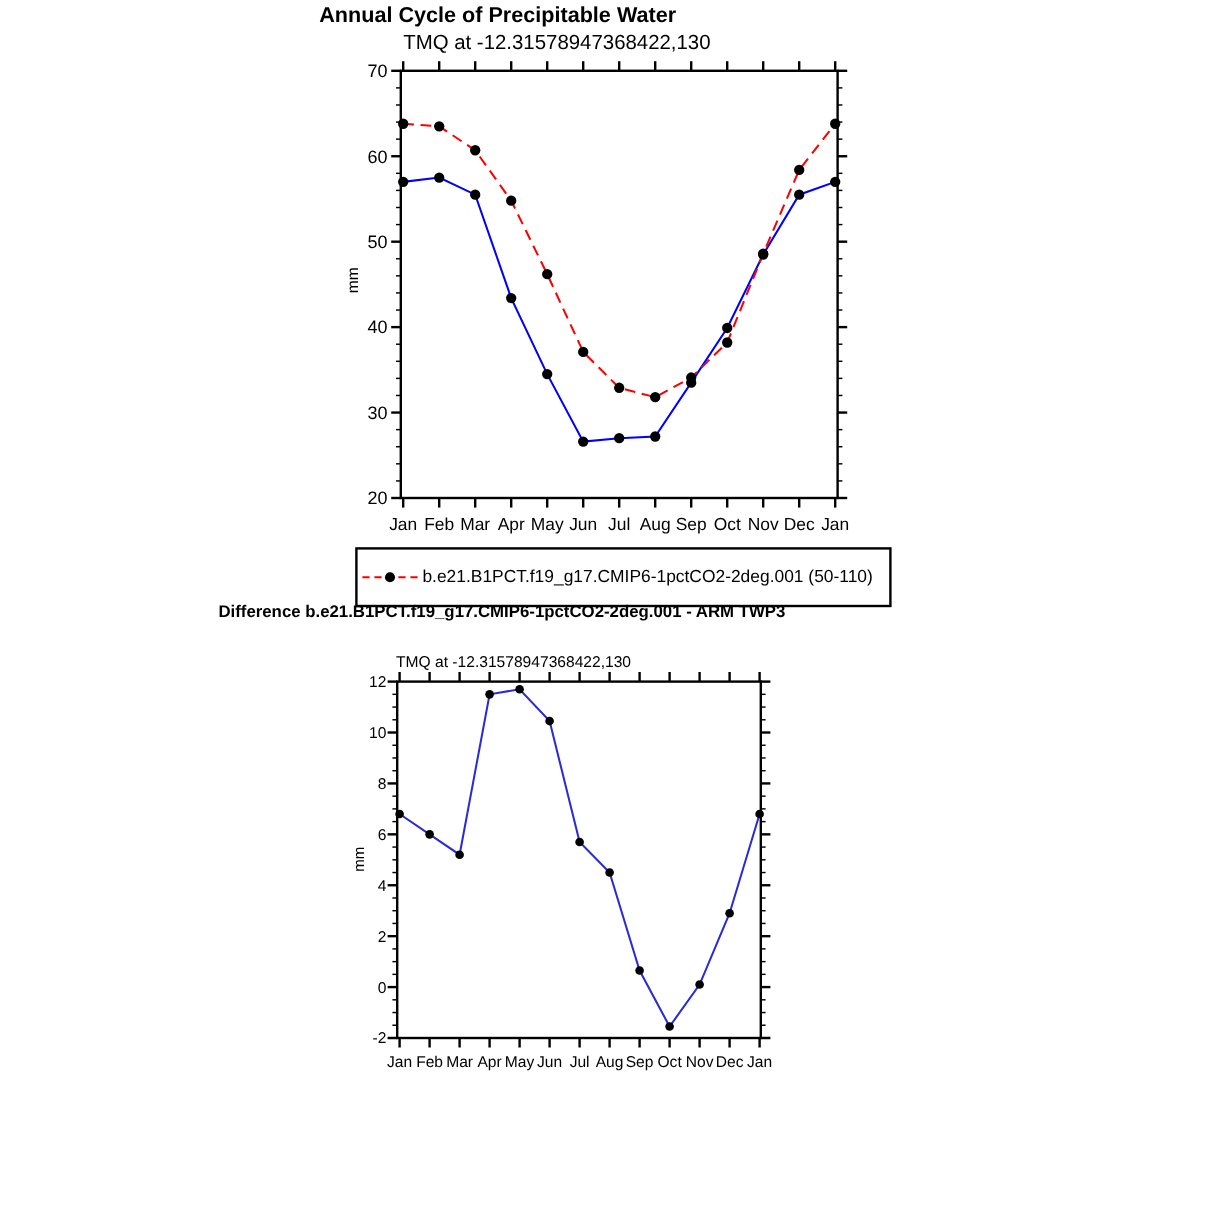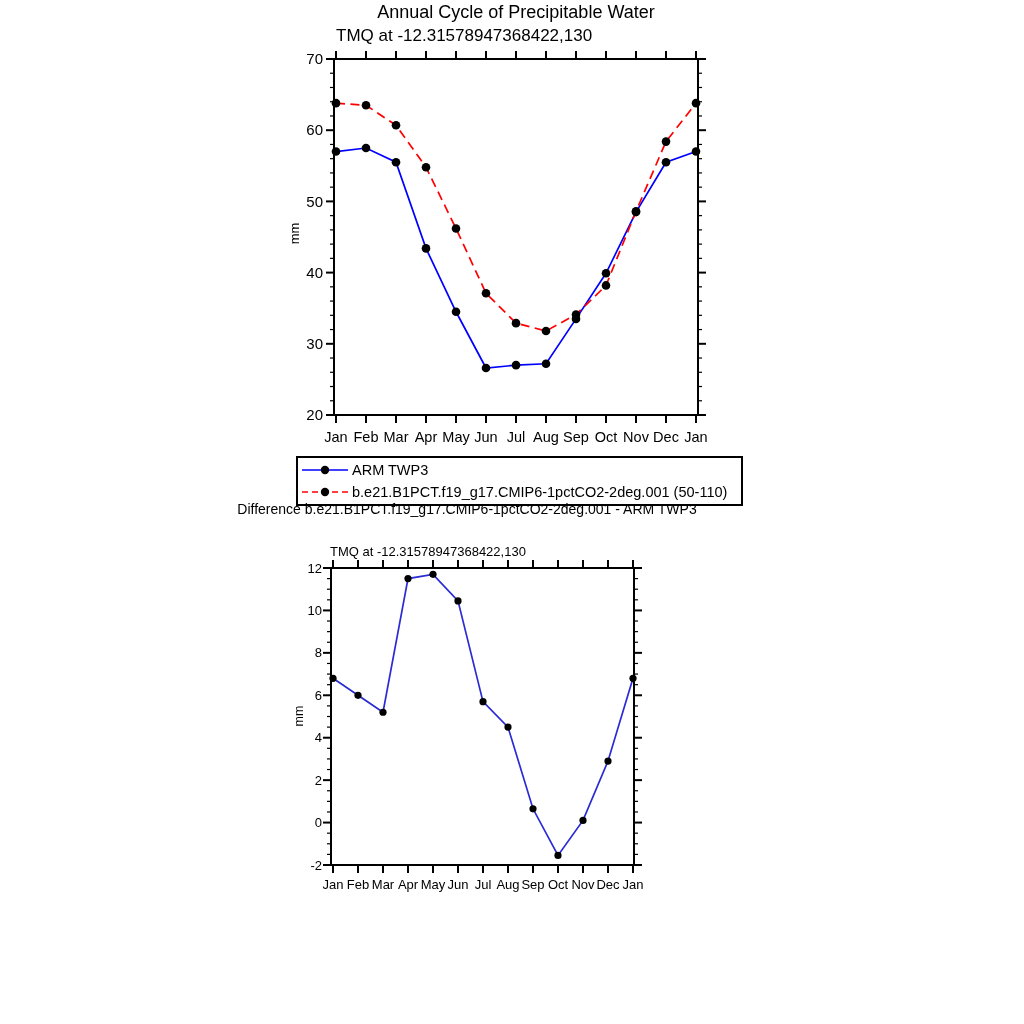--- a/index.html
+++ b/index.html
@@ -1,19 +1,19 @@
 <!DOCTYPE html>
 <html><head>
 <meta charset="utf-8">
 <style>
   html,body{margin:0;padding:0;background:#fff;}
   #canvas{position:relative;width:1024px;height:1024px;background:#fff;overflow:hidden;
           font-family:"Liberation Sans",sans-serif;color:#000;}
   .abs{position:absolute;}
-  .title{font-weight:normal;text-align:center;white-space:nowrap;}
+  .title{font-weight:bold;text-align:left;white-space:nowrap;}
   #top-title{left:266px;top:2px;width:500px;font-size:18px;}
   #top-subtitle{left:336px;top:26px;font-size:17px;white-space:nowrap;}
   #bottom-title{left:182px;top:501px;width:570px;font-size:14px;}
   #bottom-subtitle{left:330px;top:544px;font-size:13px;white-space:nowrap;}
   .ylab{width:30px;text-align:center;transform:rotate(-90deg);}
   #top-ylab{left:279px;top:226px;font-size:13px;}
   #bottom-ylab{left:284px;top:709px;font-size:12.5px;}
   #plots{position:absolute;left:0;top:0;width:1024px;height:1024px;}
   svg text{font-family:"Liberation Sans",sans-serif;fill:#000;}
   #legend{left:296px;top:456px;width:441px;height:44px;border:2px solid #000;
@@ -280,27 +280,20 @@
         <circle cx="558" cy="855.4535714285714" r="3.6" fill="#000000"></circle>
         <circle cx="583" cy="820.45" r="3.6" fill="#000000"></circle>
         <circle cx="608" cy="761.05" r="3.6" fill="#000000"></circle>
         <circle cx="633" cy="678.3142857142857" r="3.6" fill="#000000"></circle>
       </g>
   </svg>
 
   <div id="legend" class="abs">
     <div class="legend-row">
       <svg class="legend-sample" viewBox="0 0 50 18">
-          <line x1="2" x2="48" y1="9" y2="9" stroke="#0000ff" stroke-width="1.7"></line>
-          <circle cx="25" cy="9" r="4.2" fill="#000000"></circle>
-        </svg>
-      <span class="legend-label">ARM TWP3</span>
-    </div>
-    <div class="legend-row">
-      <svg class="legend-sample" viewBox="0 0 50 18">
           <line x1="2" x2="48" y1="9" y2="9" stroke="#ff0000" stroke-width="1.7" stroke-dasharray="6,4"></line>
           <circle cx="25" cy="9" r="4.2" fill="#000000"></circle>
         </svg>
       <span class="legend-label">b.e21.B1PCT.f19_g17.CMIP6-1pctCO2-2deg.001 (50-110)</span>
     </div>
   </div>
 
   <div id="bottom-title" class="abs title">Difference b.e21.B1PCT.f19_g17.CMIP6-1pctCO2-2deg.001 - ARM TWP3</div>
   <div id="bottom-subtitle" class="abs">TMQ at -12.31578947368422,130</div>
   <div id="bottom-ylab" class="abs ylab">mm</div>

